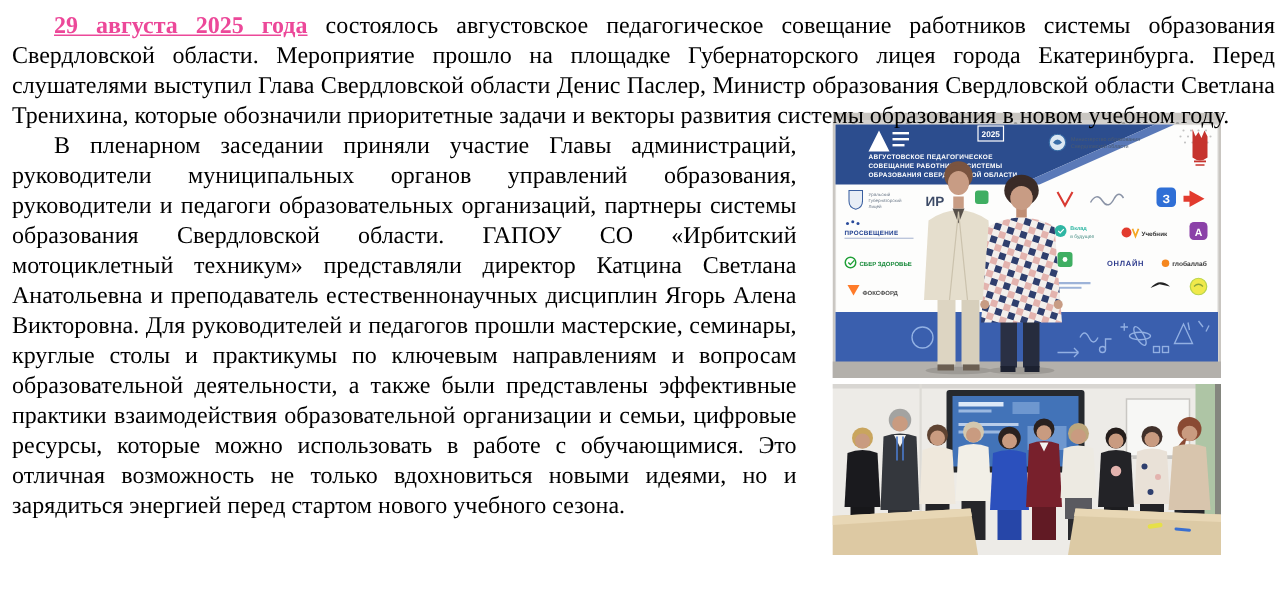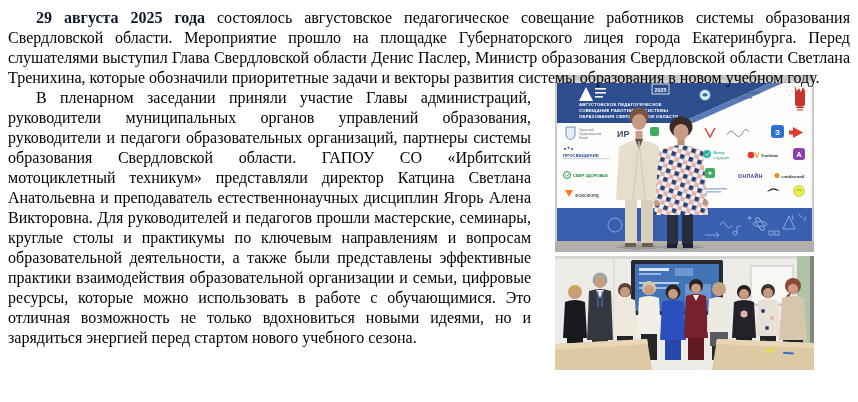--- a/index.html
+++ b/index.html
@@ -2,21 +2,21 @@
 <html><head>
 <meta charset="utf-8">
 <style>
   html,body{margin:0;padding:0;}
   body{
     width:858px;height:402px;overflow:hidden;background:#ffffff;
     font-family:"Liberation Serif","DejaVu Serif",serif;
   }
   .page{padding:8px;width:842px;}
   p{margin:0;font-size:16px;line-height:20px;text-align:justify;text-indent:28px;color:#000;}
-  .date-red{color:#0f172a;font-weight:bold;}
+  .date-red{color:#ec4899;font-weight:bold;text-decoration:underline;}
   .photos{float:right;width:295px;margin-left:24px;margin-top:-13px;}
   .photos figure{margin:0;padding:0;}
   .photos figure + figure{margin-top:4px;}
   .photos svg{display:block;}
   .svgtxt{font-family:"Liberation Sans","DejaVu Sans",sans-serif;}
 </style>
 </head>
 <body>
 
 <div class="page">

